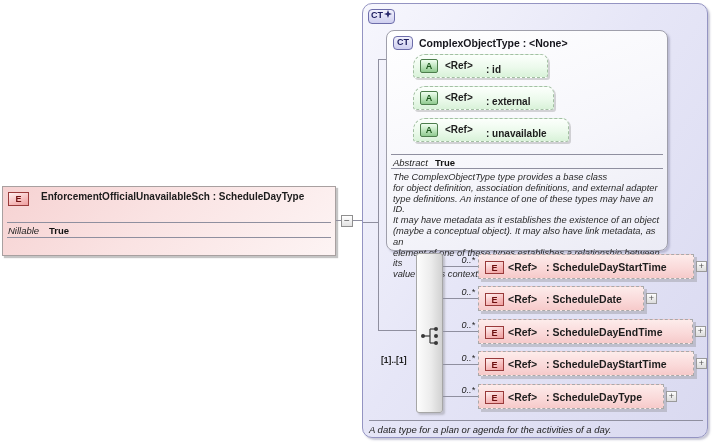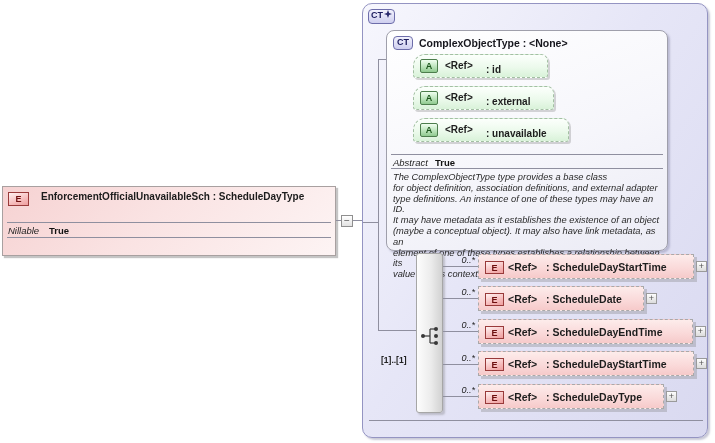--- a/index.html
+++ b/index.html
@@ -239,15 +239,16 @@
     <div class="plus-btn" style="left:333px; top:354px;">+</div>
 
     <div class="elem-row" style="left:115px; top:380px; width:186px;">
       <span class="badge-e">E</span>
       <span class="row-ref">&lt;Ref&gt;</span>
       <span class="row-name">: ScheduleDayType</span>
     </div>
     <div class="plus-btn" style="left:303px; top:387px;">+</div>
 
     <div class="hline" style="left:6px; top:416px; width:334px;"></div>
+    <div class="anno" style="left:6px; top:420px; width:330px;">A data type for a plan or agenda for the activities of a day.</div>
   </div>
 
 </div>
 
 </body></html>

